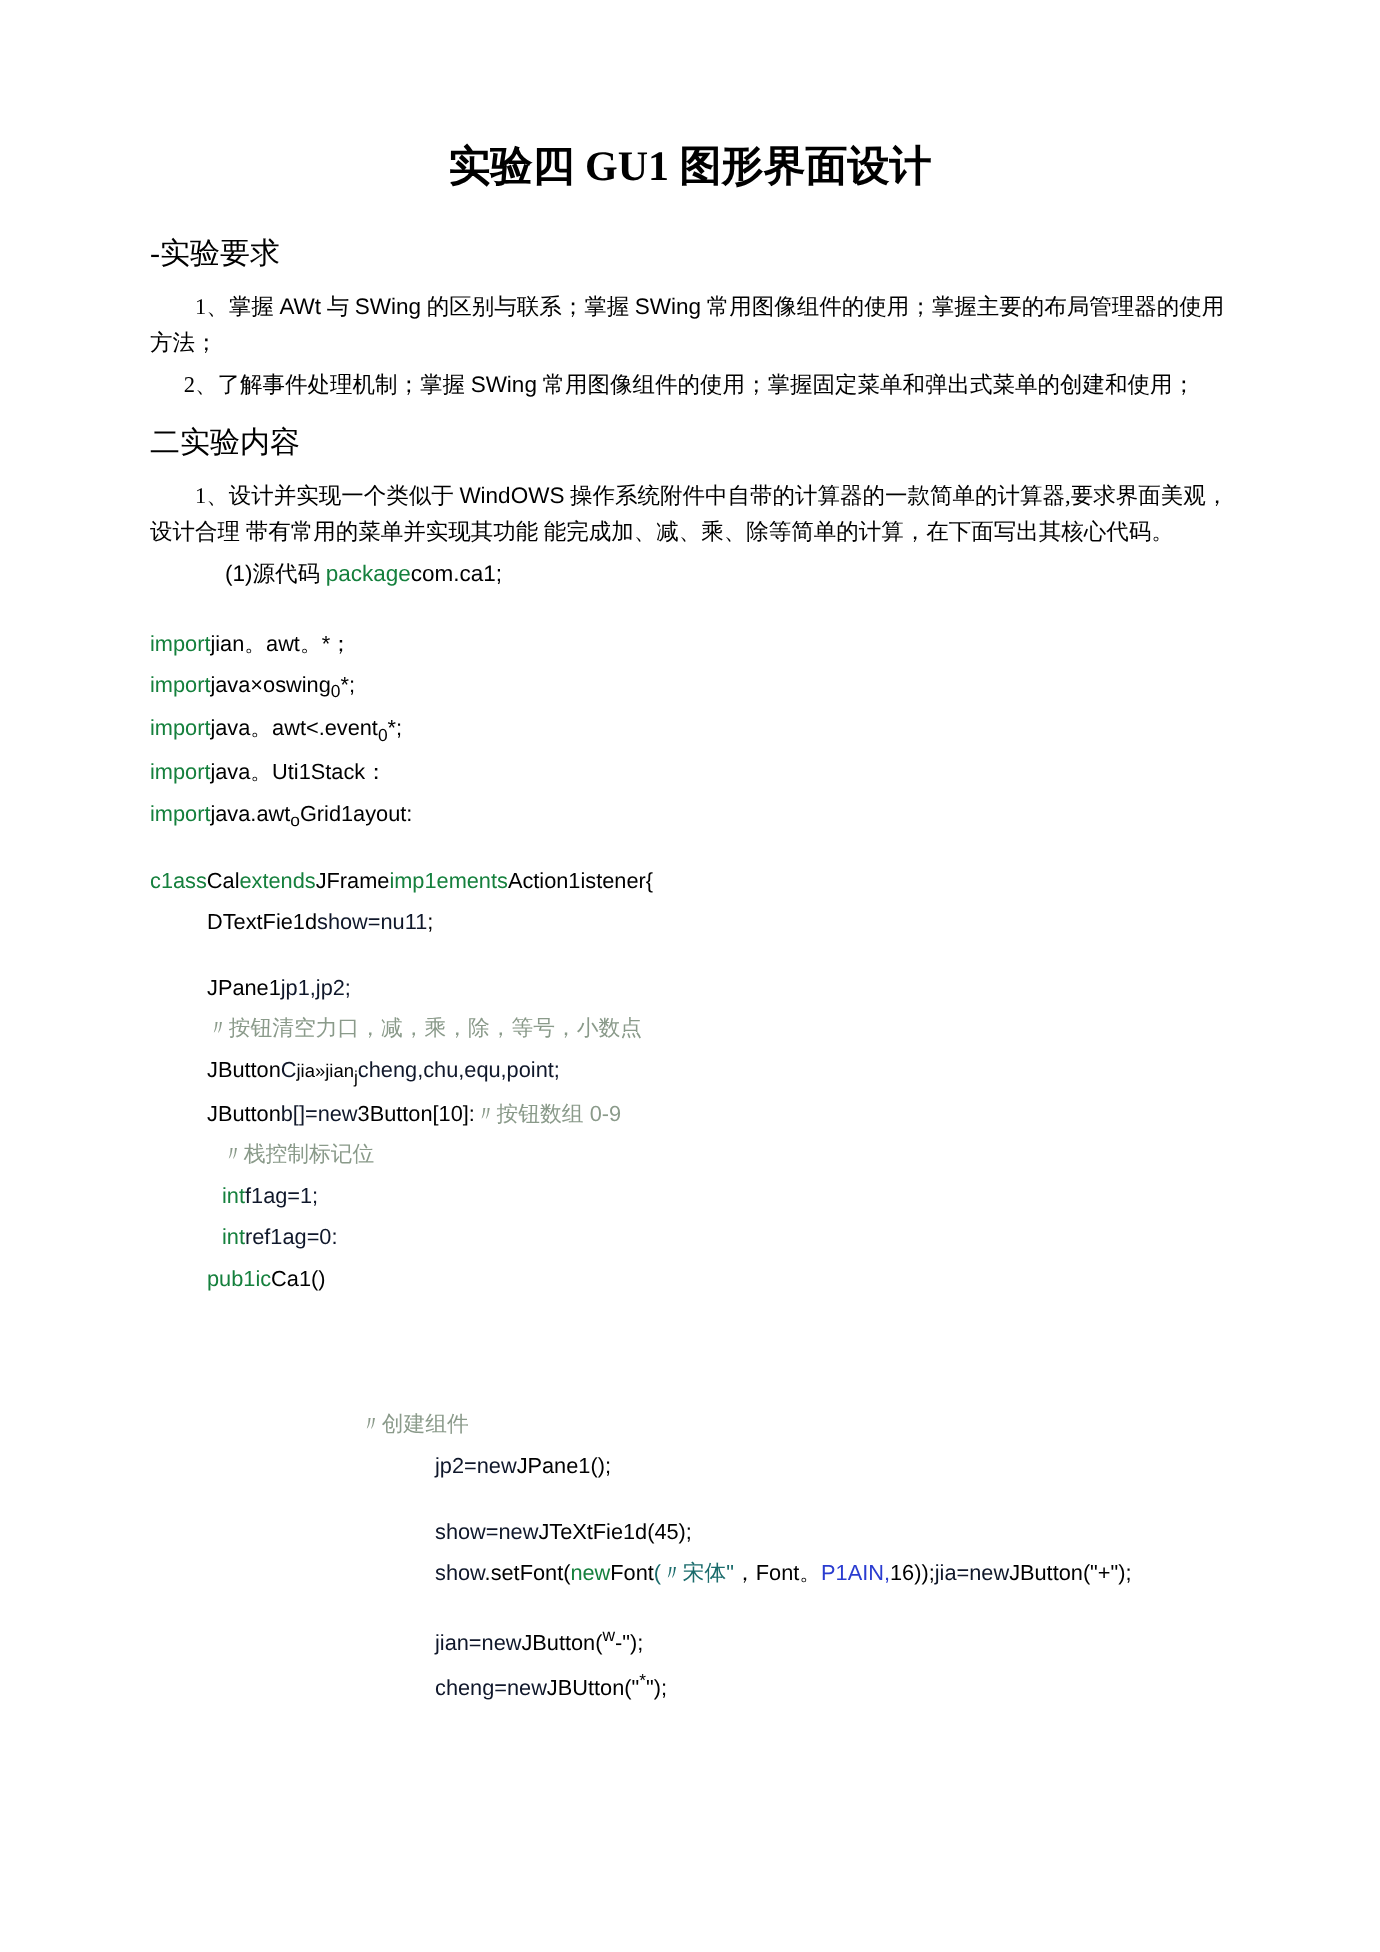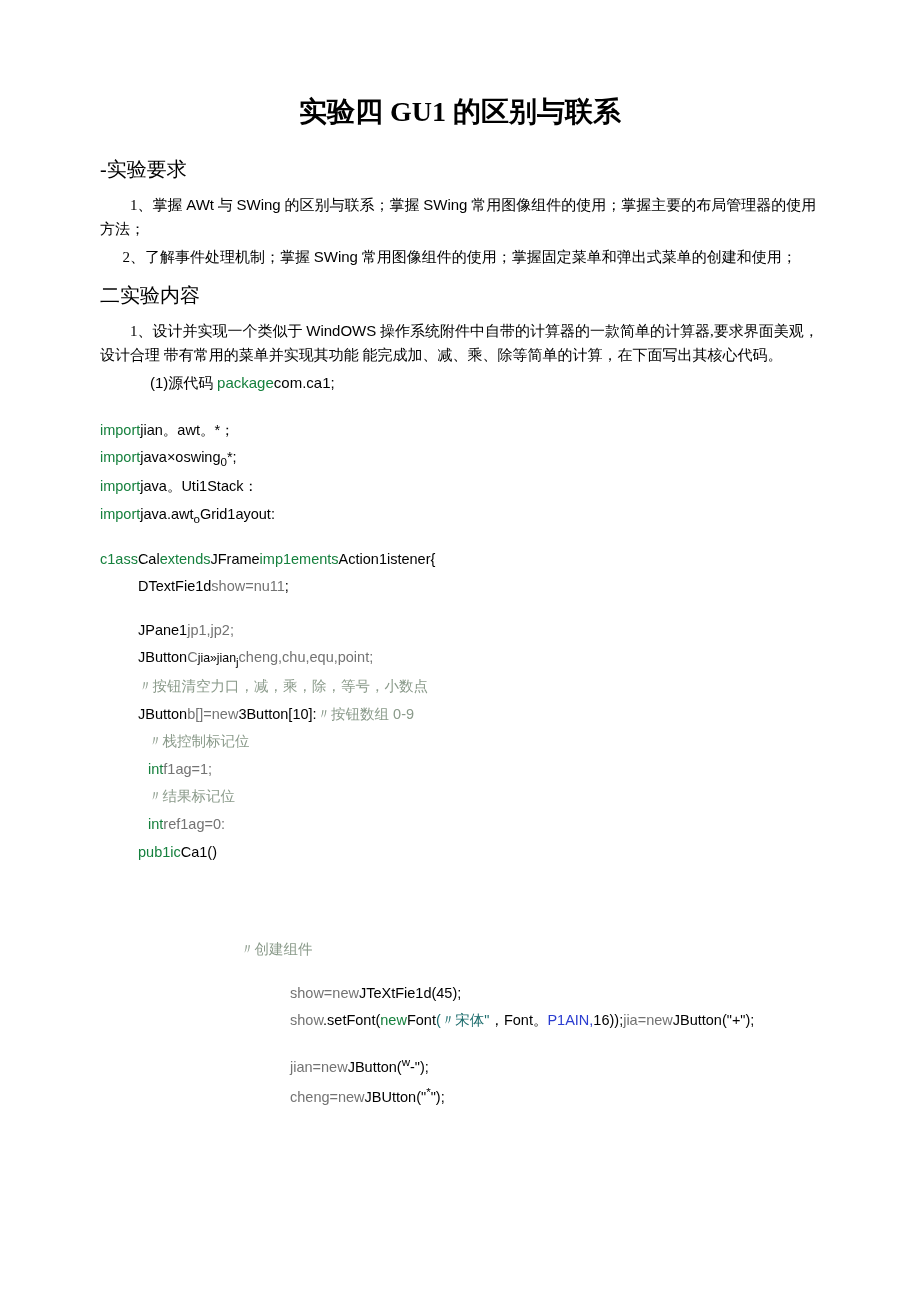--- a/index.html
+++ b/index.html
@@ -34,38 +34,38 @@
   }
   .sans { font-family: Arial, "Microsoft YaHei", sans-serif; }
   .code-block { margin-top: 10px; }
   .code-line {
     font-family: Arial, "Microsoft YaHei", sans-serif;
     font-size: 14.5px;
     line-height: 1.9;
     white-space: pre;
   }
   .kw { color: #15803d; margin-top: 23px; }       
-  .navy { color: #737373; }     
+  .navy { color: #0f172a; }     
   .teal { color: #1a6b6b; }     
   .gray { color: #8a9a8a; }     
   .blue { color: #2a3cd0; }     
   .ital { }
   .under { }
   .sub { vertical-align: sub; font-size: 0.8em; }
   .sup { vertical-align: super; font-size: 0.8em; }
   .in1 { margin-left: 38px; }
   .in2 { margin-left: 48px; }
   .in3 { margin-left: 140px; }
   .in4 { margin-left: 190px; }
 </style>
 </head>
 <body>
 
 <div class="title">
-  <span>实验四 </span><span class="roman">GU1</span><span> 的区别与联系</span>
+  <span>实验四 </span><span class="roman">GU1</span><span> 图形界面设计</span>
 </div>
 
 <h2>-实验要求</h2>
 
 <p class="para">
   <span>1、掌握 </span><span class="sans">AWt</span><span> 与 </span><span class="sans">SWing</span><span> 的区别与联系；掌握 </span><span class="sans">SWing</span><span> 常用图像组件的使用；掌握主要的布局管理器的使用方法；</span>
 </p>
 
 <p class="para" style="text-indent:0;">
   &nbsp;&nbsp;&nbsp;&nbsp;&nbsp;&nbsp;<span>2、了解事件处理机制；掌握 </span><span class="sans">SWing</span><span> 常用图像组件的使用；掌握固定菜单和弹出式菜单的创建和使用；</span>
@@ -79,43 +79,44 @@
 
 <p class="para" style="text-indent:0; margin-left:50px;">
   <span class="sans">(1)</span><span>源代码 </span><span class="sans kw">package</span><span class="sans">com.ca1;</span>
 </p>
 
 <div class="code-block">
 
   <div style="height:12px;"></div>
   <div class="code-line"><span class="kw">import</span><span>jian。awt。*；</span></div>
   <div class="code-line"><span class="kw">import</span><span>java×oswing</span><span class="sub">0</span><span>*;</span></div>
+  <div class="code-line"><span class="kw">import</span><span>java。awt&lt;.event</span><span class="sub">0</span><span>*;</span></div>
   <div class="code-line"><span class="kw">import</span><span>java。Uti1Stack：</span></div>
   <div class="code-line"><span class="kw">import</span><span>java.awt</span><span class="sub">o</span><span>Grid1ayout:</span></div>
 
   <div style="height:16px;"></div>
 
   <div class="code-line"><span class="kw">c1ass</span><span class="under">Cal</span><span class="kw">extends</span><span>JFrame</span><span class="kw">imp1ements</span><span>Action1istener{</span></div>
   <div class="code-line in1"><span>DTextFie1d</span><span class="navy">show=nu11</span><span>;</span></div>
 
   <div style="height:16px;"></div>
 
   <div class="code-line in1"><span>JPane1</span><span class="navy">jp1,jp2;</span></div>
+  <div class="code-line in1 gray">〃按钮清空力口，减，乘，除，等号，小数点</div>
   <div class="code-line in1"><span>JButton</span><span class="navy">C</span><span style="font-size:0.85em">jia»jian</span><span class="sub">j</span><span class="navy">cheng,chu,equ,point;</span></div>
-  <div class="code-line in1 gray">〃按钮清空力口，减，乘，除，等号，小数点</div>
   <div class="code-line in1"><span>JButton</span><span class="navy">b[]=new</span><span>3Button[10]:</span><span class="gray">〃按钮数组 0-9</span></div>
   <div class="code-line in2 gray">〃栈控制标记位</div>
   <div class="code-line in2"><span class="kw">int</span><span class="navy">f1ag=1;</span></div>
-  <div class="code-line in2 gray">〃结果标记位</div>
   <div class="code-line in2"><span class="kw">int</span><span class="navy">ref1ag=0:</span></div>
   <div class="code-line in1"><span class="kw">pub1ic</span><span>Ca1()</span></div>
 
   <div style="height:70px;"></div>
 
   <div class="code-line in3 gray">〃创建组件</div>
+  <div class="code-line in4"><span class="navy">jp2=new</span><span>JPane1();</span></div>
 
   <div style="height:16px;"></div>
 
   <div class="code-line in4"><span class="navy">show=new</span><span>JTeXtFie1d(45);</span></div>
   <div class="code-line in4"><span class="navy">show</span><span>.setFont(</span><span class="kw">new</span><span>Font</span><span class="teal">(〃宋体"</span><span>，Font。</span><span class="blue ital">P1AIN,</span><span>16));</span><span class="navy">jia=new</span><span>JButton("+");</span></div>
 
   <div style="height:16px;"></div>
 
   <div class="code-line in4"><span class="navy">jian=new</span><span>JButton(</span><span class="sup">w</span><span>-");</span></div>
   <div class="code-line in4"><span class="navy">cheng=new</span><span>JBUtton("</span><span class="sup">*</span><span>");</span></div>

